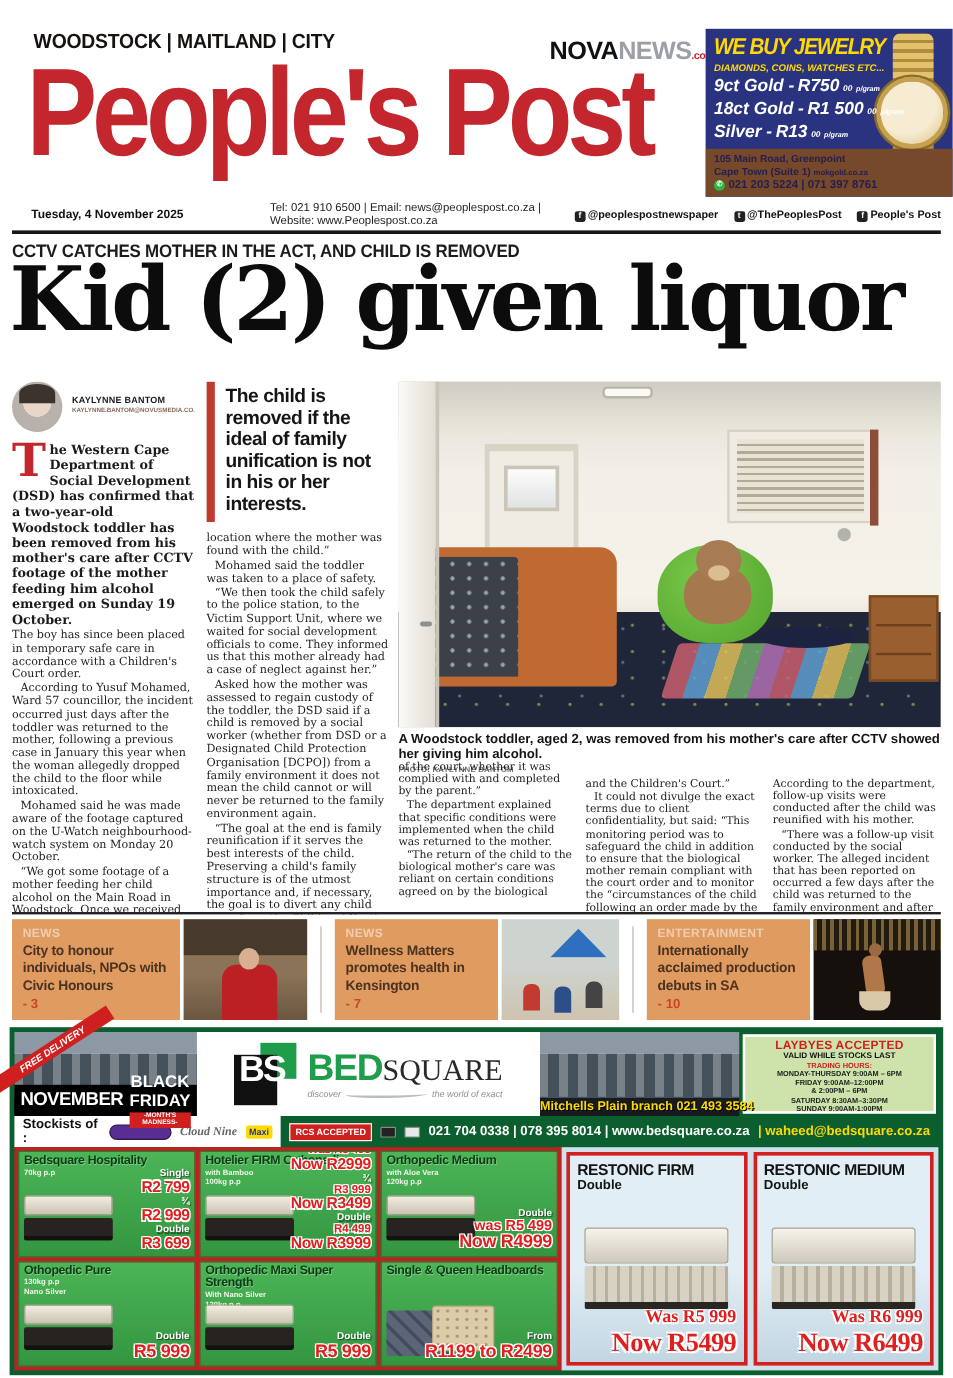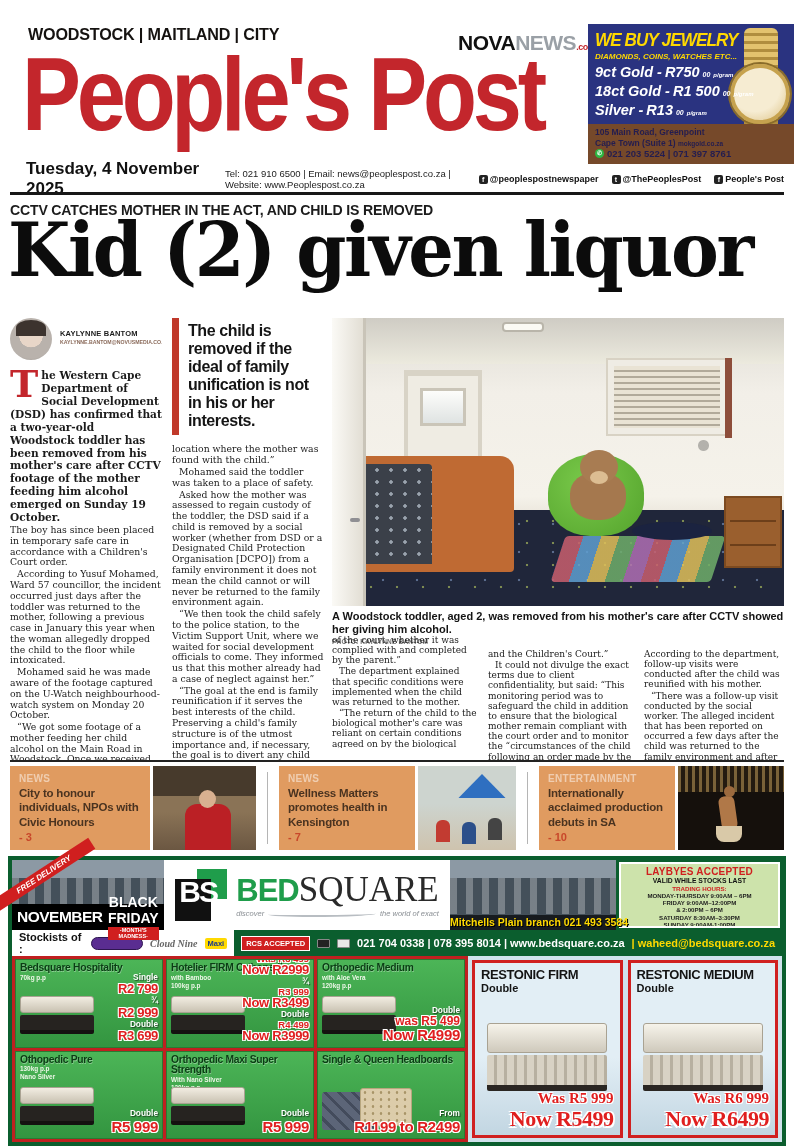--- a/index.html
+++ b/index.html
@@ -24,21 +24,21 @@
   .jw-a1,.jw-a2 { color:#241d4f; font-weight:800; font-size:8.5px; line-height:1.25; }
   .jw-a2 .dom { font-size:6.5px; }
   .jw-ph { color:#241d4f; font-weight:900; font-size:9.5px; display:flex; align-items:center; gap:3px; }
   .wa { display:inline-block; width:9px; height:9px; border-radius:50%; background:#2db742; color:#fff; font-size:6px; line-height:9px; text-align:center; }
   .watch { position:absolute; right:0px; top:4px; width:66px; height:132px; z-index:1; }
   .watch .band { position:absolute; left:16px; top:0; width:34px; height:132px; background:repeating-linear-gradient(180deg,#e3c26e 0 5px,#b08d3e 5px 8px); border-radius:6px; }
   .watch .face { position:absolute; left:2px; top:36px; width:60px; height:60px; border-radius:50%; background:radial-gradient(circle at 40% 35%, #f6ecd2 0 55%, #dcc183 100%); border:4px solid #c6a24e; box-shadow:0 0 0 2px #8a6c2a; }
 
   
   .dateline { position:absolute; left:10px; top:168px; width:774px; height:22px; display:flex; align-items:center; }
-  .dl-date { font-size:17px; font-weight:800; width:215px; padding-left:16px; }
+  .dl-date { font-size:10px; font-weight:800; width:215px; padding-left:16px; }
   .dl-contact { flex:1; font-size:9.5px; color:#222; }
   .dl-social { display:flex; gap:13px; font-size:9px; font-weight:800; align-items:center; }
   .sic { display:inline-block; width:9px; height:9px; background:#222; color:#fff; font-size:7px; line-height:9px; text-align:center; border-radius:2px; margin-right:2px; }
   .rule1 { position:absolute; left:10px; top:192px; width:774px; height:3px; background:#171717; }
   .rule2 { position:absolute; left:10px; top:760px; width:774px; height:2px; background:#222; }
 
   
   .kicker { position:absolute; left:10px; top:201px; font-size:15px; font-weight:800; color:#1c1c1c; transform:scaleX(.94); transform-origin:left; letter-spacing:-0.2px; }
   .headline { position:absolute; left:8px; top:214px; font-family:"DejaVu Serif",serif; font-weight:900; font-size:74px; letter-spacing:-2.5px; line-height:.98; color:#0c0c0c; white-space:nowrap; transform:scaleX(.97); transform-origin:left top; }
 
@@ -126,21 +126,21 @@
   .bf { text-align:center; line-height:1; }
   .bf1 { color:#fff; font-size:14px; font-weight:900; }
   .bf2 { display:block; color:#fff; background:#d01f1f; font-size:5.5px; font-weight:800; padding:1px 2px; margin-top:1px; }
   .logo-box { position:absolute; left:152px; top:0; width:286px; height:70px; background:#fff; display:flex; align-items:center; justify-content:center; gap:9px; }
   .bs-logo { position:relative; width:52px; height:52px; }
   .bs-g { position:absolute; right:0; top:0; width:30px; height:30px; background:#1f9d4b; }
   .bs-k { position:absolute; left:0; bottom:0; width:36px; height:42px; background:#111; }
   .bs-t { position:absolute; left:4px; top:6px; color:#fff; font-size:30px; font-weight:900; letter-spacing:-2px; z-index:2; }
   .bedsq { line-height:1; }
   .bed { font-size:31px; font-weight:900; color:#1f9d4b; letter-spacing:-1px; }
-  .square { font-size:35px; font-weight:400; color:#2a2a2a; font-family:"Liberation Serif",serif; }
+  .square { font-size:25px; font-weight:400; color:#2a2a2a; font-family:"Liberation Serif",serif; }
   .tagline { display:flex; justify-content:space-between; align-items:center; font-size:7.5px; color:#8a8f94; font-style:italic; margin-top:3px; }
   .swoosh { flex:1; height:6px; margin:0 4px; border-bottom:2px solid #b8bdc2; border-radius:0 0 60% 40%; }
   .branch { position:absolute; left:0; bottom:2px; width:100%; text-align:center; color:var(--ad_yellow,#ffd900); font-weight:800; font-size:10.5px; text-shadow:1px 1px 0 #000; z-index:2; white-space:nowrap; }
   .laybyes { position:absolute; left:607px; top:2px; width:161px; height:66px; background:#cde3ab; border:2px solid #fff; text-align:center; padding:2px 2px; overflow:hidden; }
   .lb-t { color:#d01f1f; font-weight:900; font-size:10px; letter-spacing:.2px; }
   .lb-v { color:#111; font-weight:800; font-size:6.8px; }
   .lb-h { color:#d01f1f; font-weight:800; font-size:6.2px; margin-top:1px; }
   .lb-lines p { color:#1d1d1d; font-weight:800; font-size:6.1px; line-height:1.18; }
   .lb-c { color:#d01f1f; font-weight:800; font-size:6.2px; }
 
@@ -258,22 +258,22 @@
         <p>Mohamed said he was made aware of the footage captured on the U-Watch neighbourhood-watch system on Monday 20 October.</p>
         <p>“We got some footage of a mother feeding her child alcohol on the Main Road in Woodstock. Once we received that footage we shared it with all our safety stakeholders to try and figure out if we could find the mother or the child.”</p>
       </div>
   </div>
 
   <div class="bcol c2">
     <div class="pullquote">The child is removed if the ideal of family unification is not in his or her interests.</div>
     <div>
         <p>location where the mother was found with the child.”</p>
         <p>Mohamed said the toddler was taken to a place of safety.</p>
+        <p>“We then took the child safely to the police station, to the Victim Support Unit, where we waited for social development officials to come. They informed us that this mother already had a case of neglect against her.”</p>
         <p>Asked how the mother was assessed to regain custody of the toddler, the DSD said if a child is removed by a social worker (whether from DSD or a Designated Child Protection Organisation [DCPO]) from a family environment it does not mean the child cannot or will never be returned to the family environment again.</p>
-        <p>“We then took the child safely to the police station, to the Victim Support Unit, where we waited for social development officials to come. They informed us that this mother already had a case of neglect against her.”</p>
         <p>“The goal at the end is family reunification if it serves the best interests of the child. Preserving a child's family structure is of the utmost importance and, if necessary, the goal is to divert any child away from the Child and Youth Care Centre system.”</p>
       </div>
   </div>
 
   <div class="photo">
     <div class="ph-ceil"></div>
     <div class="ph-light"></div>
     <div class="ph-decal"></div>
     <div class="ph-bath">
       <div class="ph-bwin"></div>

